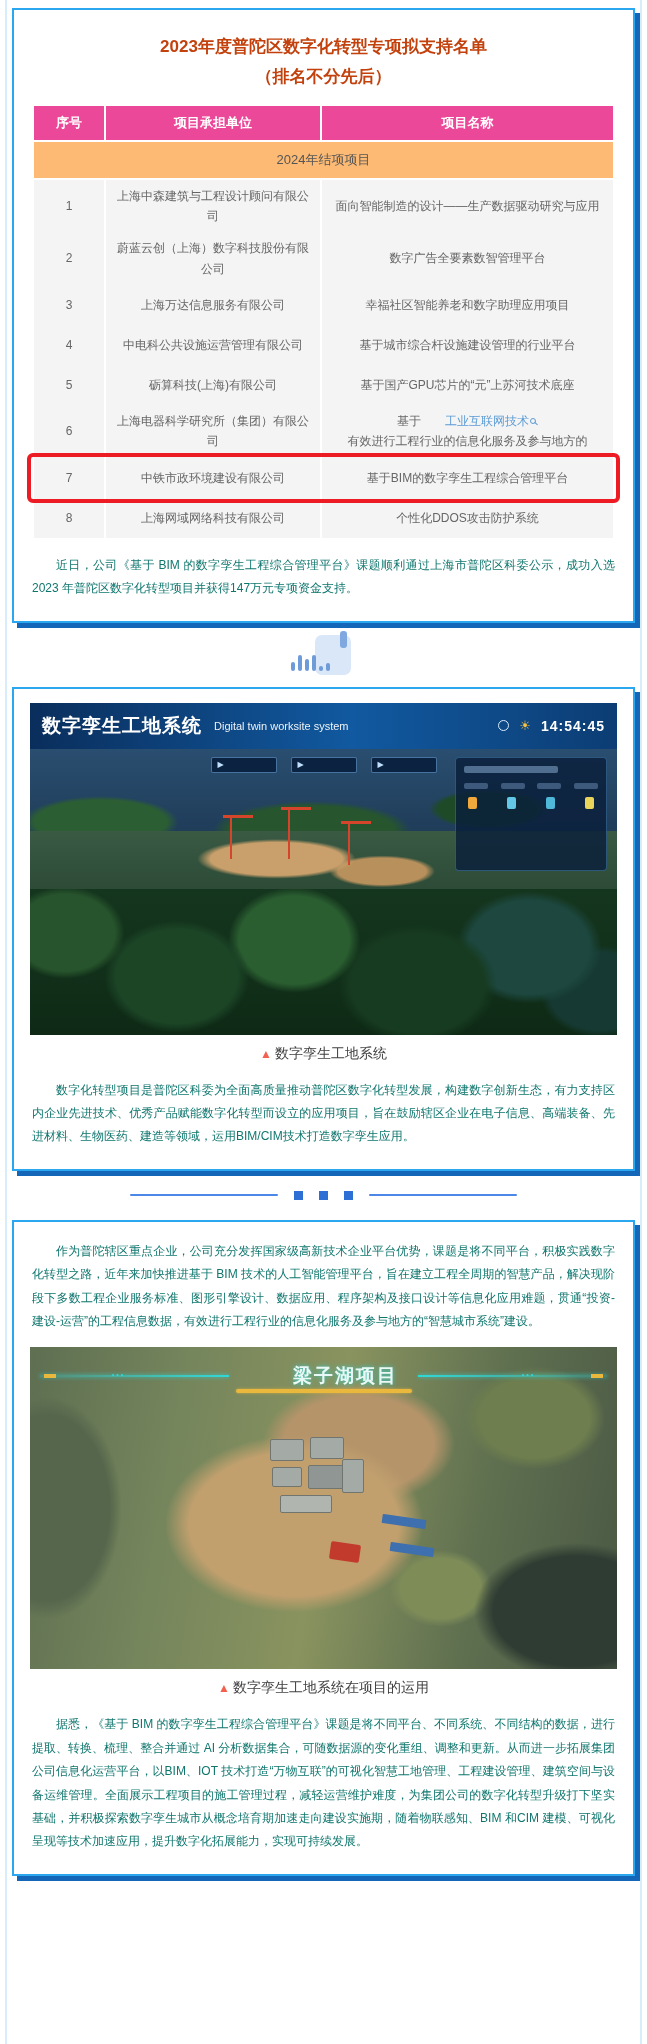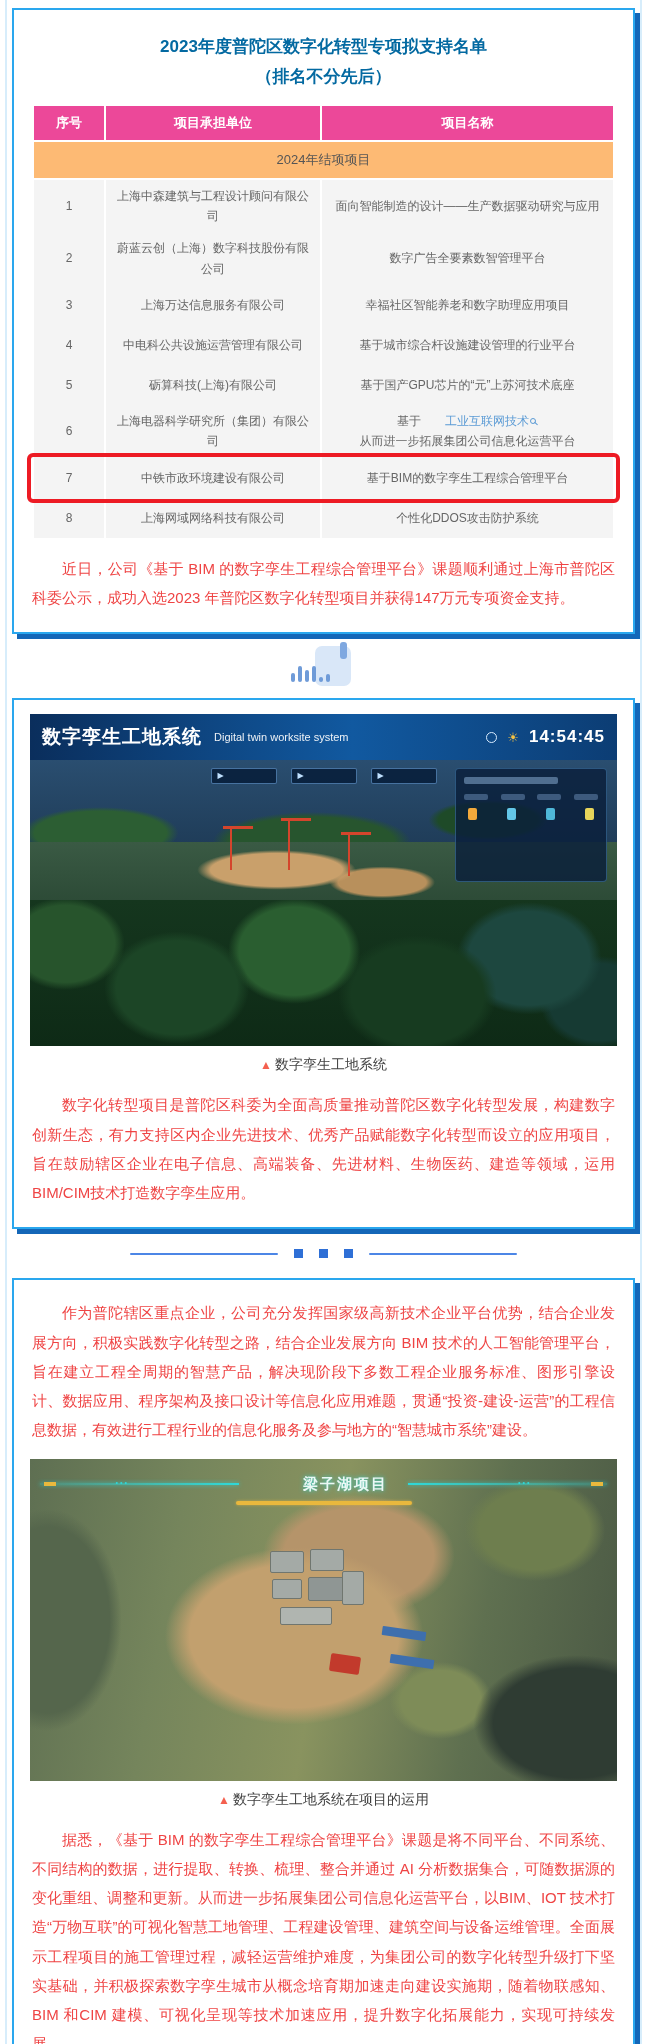--- a/index.html
+++ b/index.html
@@ -20,21 +20,21 @@
   .panel {
     background:#fff;
     border:2px solid #2AA7EE;
     box-shadow:5px 5px 0 #1467B8;
     padding:12px 16px 20px;
     position:relative;
   }
   
   .notice-title {
     text-align:center;
-    color:#0369a1;
+    color:#c2410c;
     font-size:17px;
     font-weight:bold;
     line-height:1.75;
     margin:10px 0 14px;
   }
   
   .tbl { display:flex; flex-direction:column; gap:2px; margin:4px 4px 0; }
   .t-head, .t-row {
     display:grid;
     grid-template-columns:70px 214px 1fr;
@@ -67,22 +67,22 @@
   .mag::after {
     content:""; position:absolute; width:4px; height:1px; background:#5B9BD5;
     right:-3px; bottom:-1px; transform:rotate(40deg);
   }
   .red-frame {
     position:absolute; left:-7px; right:-7px; top:-5px; bottom:-5px;
     border:4px solid #ED1B24; border-radius:6px; pointer-events:none; z-index:2;
   }
   
   .para {
-    font-size:15px; line-height:1.95; text-indent:2em;
-    color:#ef4444; margin:16px 2px 0; text-align:justify;
+    font-size:12px; line-height:1.95; text-indent:2em;
+    color:#0f766e; margin:16px 2px 0; text-align:justify;
   }
   
   .doc-icon { position:relative; width:70px; height:46px; margin:10px auto 8px; }
   .doc-icon .sheet {
     position:absolute; right:8px; top:2px; width:36px; height:40px;
     background:#D9E7F8; border-radius:7px;
   }
   .doc-icon .tab {
     position:absolute; right:4px; top:-4px; width:7px; height:17px;
     background:#7FA8E0; border-radius:3px;
@@ -111,21 +111,21 @@
   .s1-top {
     position:absolute; top:0; left:0; right:0; height:46px; z-index:6;
     background:linear-gradient(90deg,#0A2E5C 0%,#1159A0 55%,#0C3D74 100%);
     display:flex; align-items:center; padding:0 12px; color:#fff;
   }
   .s1-title { font-size:19px; font-weight:bold; letter-spacing:1px; }
   .s1-sub { font-size:11px; margin-left:12px; opacity:.92; }
   .s1-right { margin-left:auto; display:flex; align-items:center; gap:10px; }
   .pwr { width:11px; height:11px; border:1.5px solid #D8ECFF; border-radius:50%; display:inline-block; }
   .sun { color:#F5C242; font-size:13px; }
-  .s1-time { font-size:17px; font-weight:bold; letter-spacing:1px; }
+  .s1-time { font-size:14px; font-weight:bold; letter-spacing:1px; }
   .s1-water {
     position:absolute; top:46px; left:0; right:0; height:86px; z-index:1;
     background:
       radial-gradient(120px 40px at 12% 85%, #2C5E33 0 55%, rgba(44,94,51,0) 65%),
       radial-gradient(150px 45px at 48% 95%, #27552E 0 55%, rgba(39,85,46,0) 66%),
       radial-gradient(90px 30px at 78% 70%, #1E4A28 0 55%, rgba(30,74,40,0) 66%),
       linear-gradient(#2A4E70 0%, #1F3C58 100%);
   }
   .s1-mid {
     position:absolute; top:128px; left:0; right:0; height:62px; z-index:1;
@@ -216,21 +216,21 @@
     content:""; position:absolute; top:-1px; width:12px; height:4px; background:#E9B83D;
   }
   .hud-line.l::before { left:4px; }
   .hud-line.r::before { right:4px; }
   .hud-line::after {
     content:"•••"; position:absolute; top:-4px; color:#2FD8D8; font-size:7px; letter-spacing:2px;
   }
   .hud-line.l::after { left:38%; }
   .hud-line.r::after { right:38%; }
   .hud-title {
-    color:#EAF8F5; font-size:15px; font-weight:bold; letter-spacing:2px;
+    color:#EAF8F5; font-size:19px; font-weight:bold; letter-spacing:2px;
     text-shadow:0 0 5px rgba(47,216,216,.9);
     padding-left:44px;
   }
   .hud-underline {
     position:absolute; top:42px; left:50%; transform:translateX(-50%);
     width:176px; height:4px; background:#E9B83D; border-radius:2px; z-index:5;
     box-shadow:0 0 3px rgba(233,184,61,.7);
   }
 </style>
 </head>
@@ -277,21 +277,21 @@
             <div class="td">砺算科技(上海)有限公司</div>
             <div class="td">基于国产GPU芯片的“元”上苏河技术底座</div>
           </div>
           <div class="t-row">
             <div class="td no">6</div>
             <div class="td">上海电器科学研究所（集团）有限公司</div>
             <div class="td">
               <span>基于</span>
               <a class="cell-link" href="#">工业互联网技术</a>
               <span class="mag"></span>
-              <span>从而进一步拓展集团公司信息化运营平台</span>
+              <span>有效进行工程行业的信息化服务及参与地方的</span>
             </div>
           </div>
           <div class="t-row">
             <div class="td no">7</div>
             <div class="td">中铁市政环境建设有限公司</div>
             <div class="td">基于BIM的数字孪生工程综合管理平台</div>
             <i class="red-frame"></i>
           </div>
           <div class="t-row">
             <div class="td no">8</div>
@@ -357,21 +357,21 @@
 
   <div class="divider">
     <span class="ln"></span>
     <span class="sq"></span>
     <span class="sq"></span>
     <span class="sq"></span>
     <span class="ln"></span>
   </div>
 
   <section class="panel">
-    <p class="para" style="margin-top:6px;">作为普陀辖区重点企业，公司充分发挥国家级高新技术企业平台优势，结合企业发展方向，积极实践数字化转型之路，结合企业发展方向 BIM 技术的人工智能管理平台，旨在建立工程全周期的智慧产品，解决现阶段下多数工程企业服务标准、图形引擎设计、数据应用、程序架构及接口设计等信息化应用难题，贯通“投资-建设-运营”的工程信息数据，有效进行工程行业的信息化服务及参与地方的“智慧城市系统”建设。</p>
+    <p class="para" style="margin-top:6px;">作为普陀辖区重点企业，公司充分发挥国家级高新技术企业平台优势，课题是将不同平台，积极实践数字化转型之路，近年来加快推进基于 BIM 技术的人工智能管理平台，旨在建立工程全周期的智慧产品，解决现阶段下多数工程企业服务标准、图形引擎设计、数据应用、程序架构及接口设计等信息化应用难题，贯通“投资-建设-运营”的工程信息数据，有效进行工程行业的信息化服务及参与地方的“智慧城市系统”建设。</p>
 
     <div class="scene2">
       <div class="s2-terrain"></div>
       <i class="pool p1"></i>
       <i class="pool p2"></i>
       <i class="pool p3"></i>
       <i class="pool p4"></i>
       <i class="pool p5"></i>
       <i class="pool p6"></i>
       <i class="redroof"></i>

